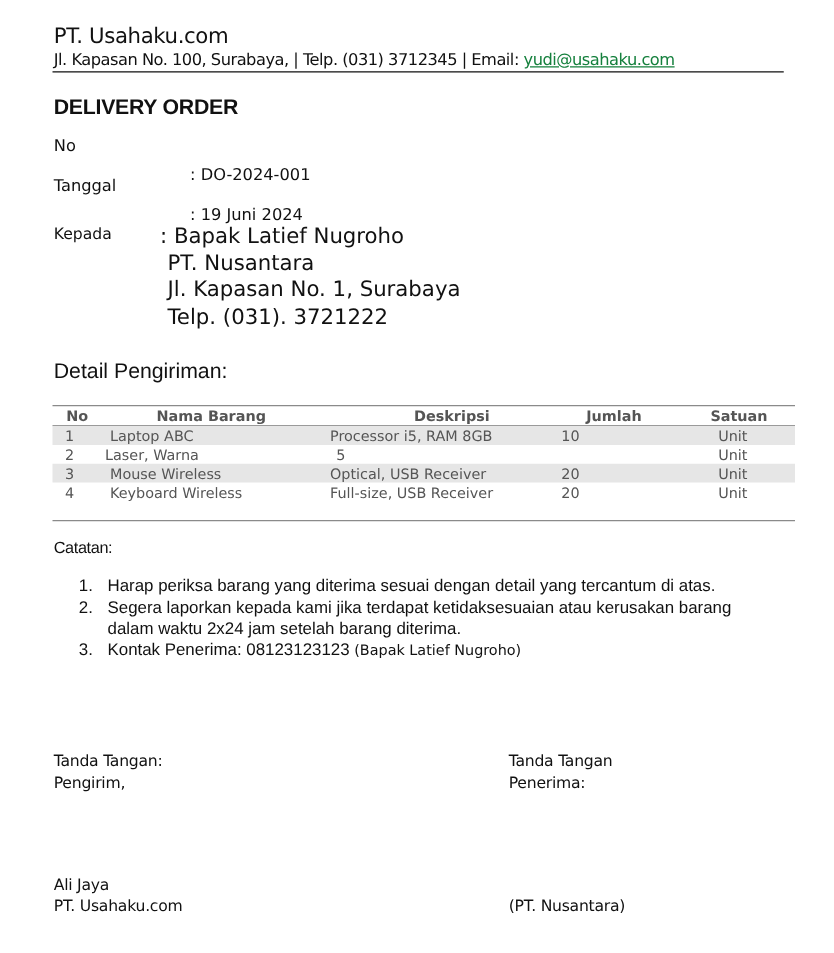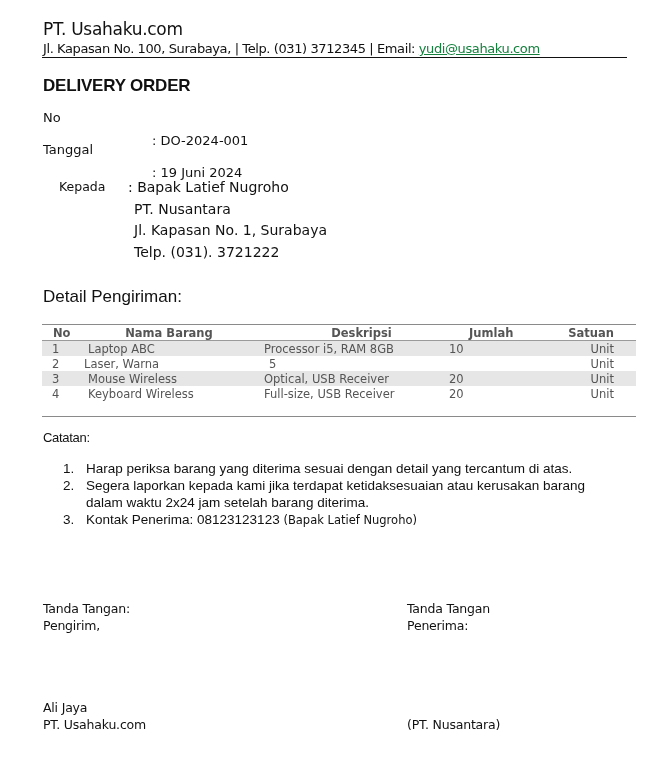--- a/index.html
+++ b/index.html
@@ -5,39 +5,39 @@
   html, body { margin: 0; padding: 0; background: #ffffff; }
   body { width: 667px; height: 762px; position: relative; overflow: hidden; color: #111; font-family: "Liberation Sans", sans-serif; }
   .abs { position: absolute; white-space: nowrap; }
   .company-name { left: 43px; top: 19px; font-size: 17px; font-family: "DejaVu Sans", sans-serif; letter-spacing: -0.3px; }
   .company-addr { left: 43px; top: 41px; font-size: 13px; font-family: "DejaVu Sans", sans-serif; letter-spacing: -0.4px; }
   .company-addr a { color: #15803d; text-decoration: underline; }
   .header-rule { left: 42px; top: 57px; width: 585px; height: 1px; background: #111; }
   .title { left: 43px; top: 76px; font-size: 17px; font-weight: bold; letter-spacing: -0.2px; }
   .meta-label { left: 43px; font-size: 13px; font-family: "DejaVu Sans", sans-serif; }
   .meta-value { left: 152px; font-size: 13px; font-family: "DejaVu Sans", sans-serif; margin-top: 23px; }
-  .to-label { left: 43px; top: 179px; font-size: 12.5px; font-family: "DejaVu Sans", sans-serif; margin-left: 16px; }
-  .to-line { left: 128px; font-size: 14px; font-family: "DejaVu Sans", sans-serif; }
+  .to-label { left: 43px; top: 179px; font-size: 12.5px; font-family: "DejaVu Sans", sans-serif; }
+  .to-line { left: 128px; font-size: 17px; font-family: "DejaVu Sans", sans-serif; }
   .to-line.indent { left: 134px; }
   .section-label { left: 43px; top: 287px; font-size: 17px; }
 
   .table { position: absolute; left: 42px; top: 324px; width: 594px; border-top: 1.5px solid #8a8a8a; border-bottom: 1.5px solid #8a8a8a; font-family: "DejaVu Sans", sans-serif; font-size: 11.5px; color: #555; }
   .thead { display: flex; height: 15px; align-items: center; border-bottom: 1px solid #9a9a9a; font-weight: bold; color: #555; }
   .trow { display: flex; height: 15px; align-items: center; }
   .trow.shade { background: #e6e6e6; }
   .table-pad { height: 15px; }
   .c-no { width: 42px; padding-left: 10px; box-sizing: border-box; }
   .thead .c-no { padding-left: 11px; }
   .c-name { width: 180px; padding-left: 4px; box-sizing: border-box; }
   .thead .c-name { text-align: center; padding-left: 0; width: 170px; }
   .c-desc { width: 185px; padding-left: 0; box-sizing: border-box; }
   .thead .c-desc { text-align: center; width: 215px; padding-left: 0; }
   .c-qty { width: 90px; box-sizing: border-box; padding-right: 0; }
   .thead .c-qty { width: 70px; }
-  .c-unit { flex: 1; text-align: right; padding-right: 22px; box-sizing: border-box; }
+  .c-unit { flex: 1; text-align: right; padding-right: 38px; box-sizing: border-box; }
   .thead .c-unit { padding-right: 22px; }
 
   .notes-label { left: 43px; top: 430px; font-size: 13px; letter-spacing: -0.3px; }
   .notes { position: absolute; left: 63px; top: 460px; width: 560px; font-size: 13.5px; line-height: 17px; }
   .note { display: flex; }
   .note-num { width: 23px; flex: none; }
   .note-text { flex: 1; }
   .note-small { font-family: "DejaVu Sans", sans-serif; font-size: 11.5px; }
 
   .sig { font-size: 12.5px; font-family: "DejaVu Sans", sans-serif; letter-spacing: -0.2px; }

